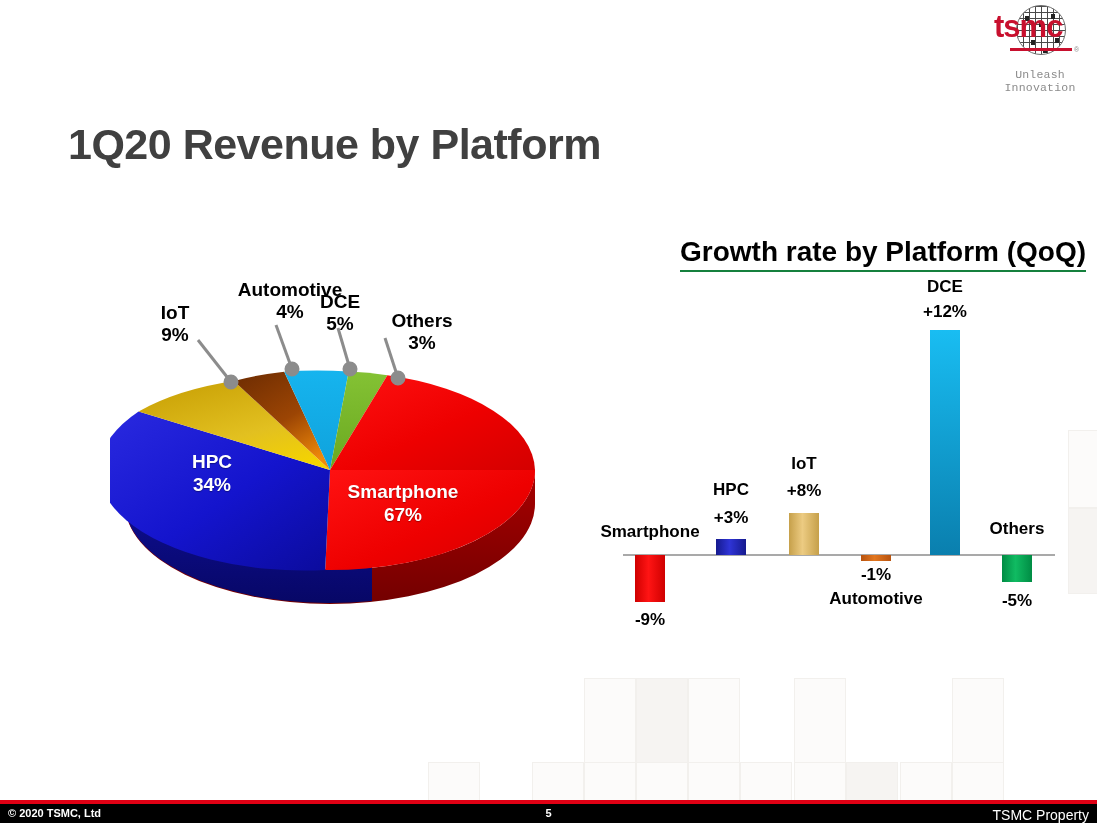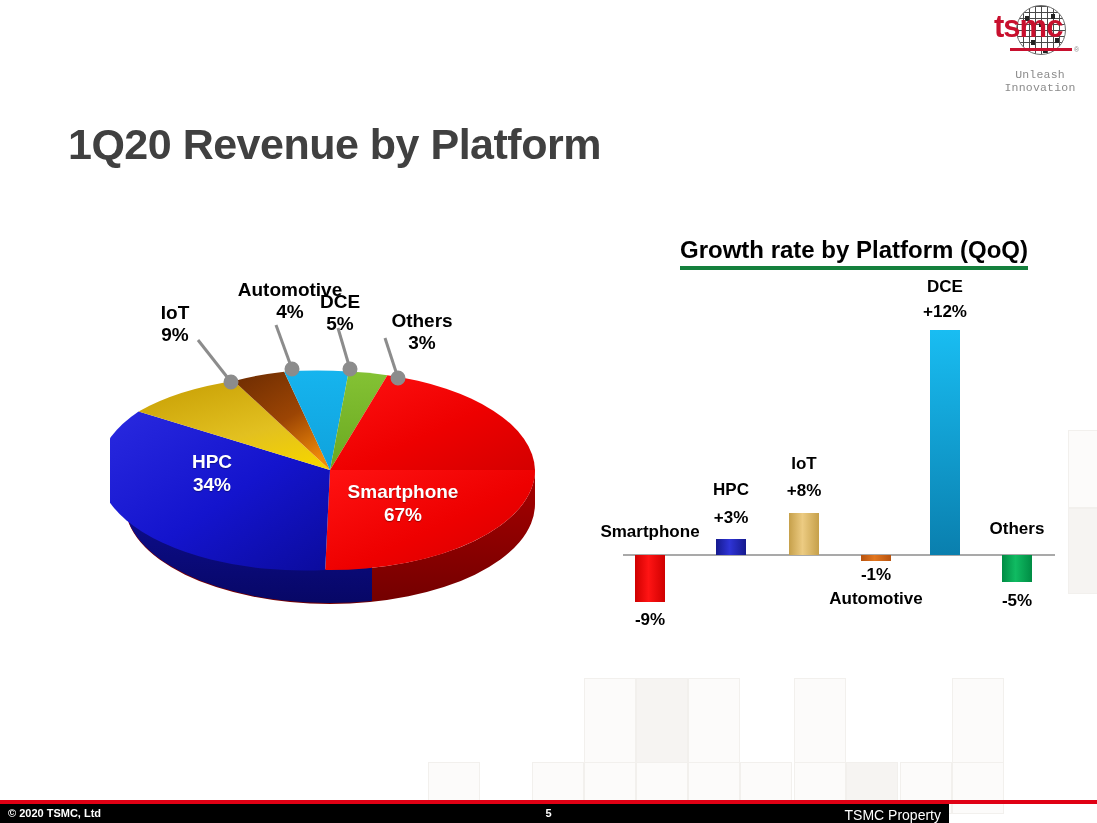--- a/index.html
+++ b/index.html
@@ -141,24 +141,24 @@
     position: absolute;
     left: 575px;
     top: 236px;
     width: 510px;
     height: 410px;
   }
   #bar-title {
     position: absolute;
     left: 105px;
     top: 0px;
-    font-size: 24px;
+    font-size: 28px;
     font-weight: bold;
     color: #000000;
-    border-bottom: 4px solid #15803d;
+    border-bottom: 2px solid #15803d;
     padding-bottom: 2px;
     white-space: nowrap;
   }
   #bar-svg { position: absolute; left: 0; top: 0; }
   .bar-name {
     position: absolute;
     font-size: 17px;
     font-weight: bold;
     color: #000000;
     text-align: center;
@@ -187,21 +187,21 @@
     left: 0;
     bottom: 19px;
     width: 1097px;
     height: 4px;
     background: #e00014;
   }
   #footer-bar {
     position: absolute;
     left: 0;
     bottom: 0;
-    width: 949px;
+    width: 1097px;
     height: 19px;
     background: #000000;
     color: #ffffff;
   }
   #footer-left {
     position: absolute;
     left: 8px;
     top: 3px;
     font-size: 11px;
     font-weight: bold;

